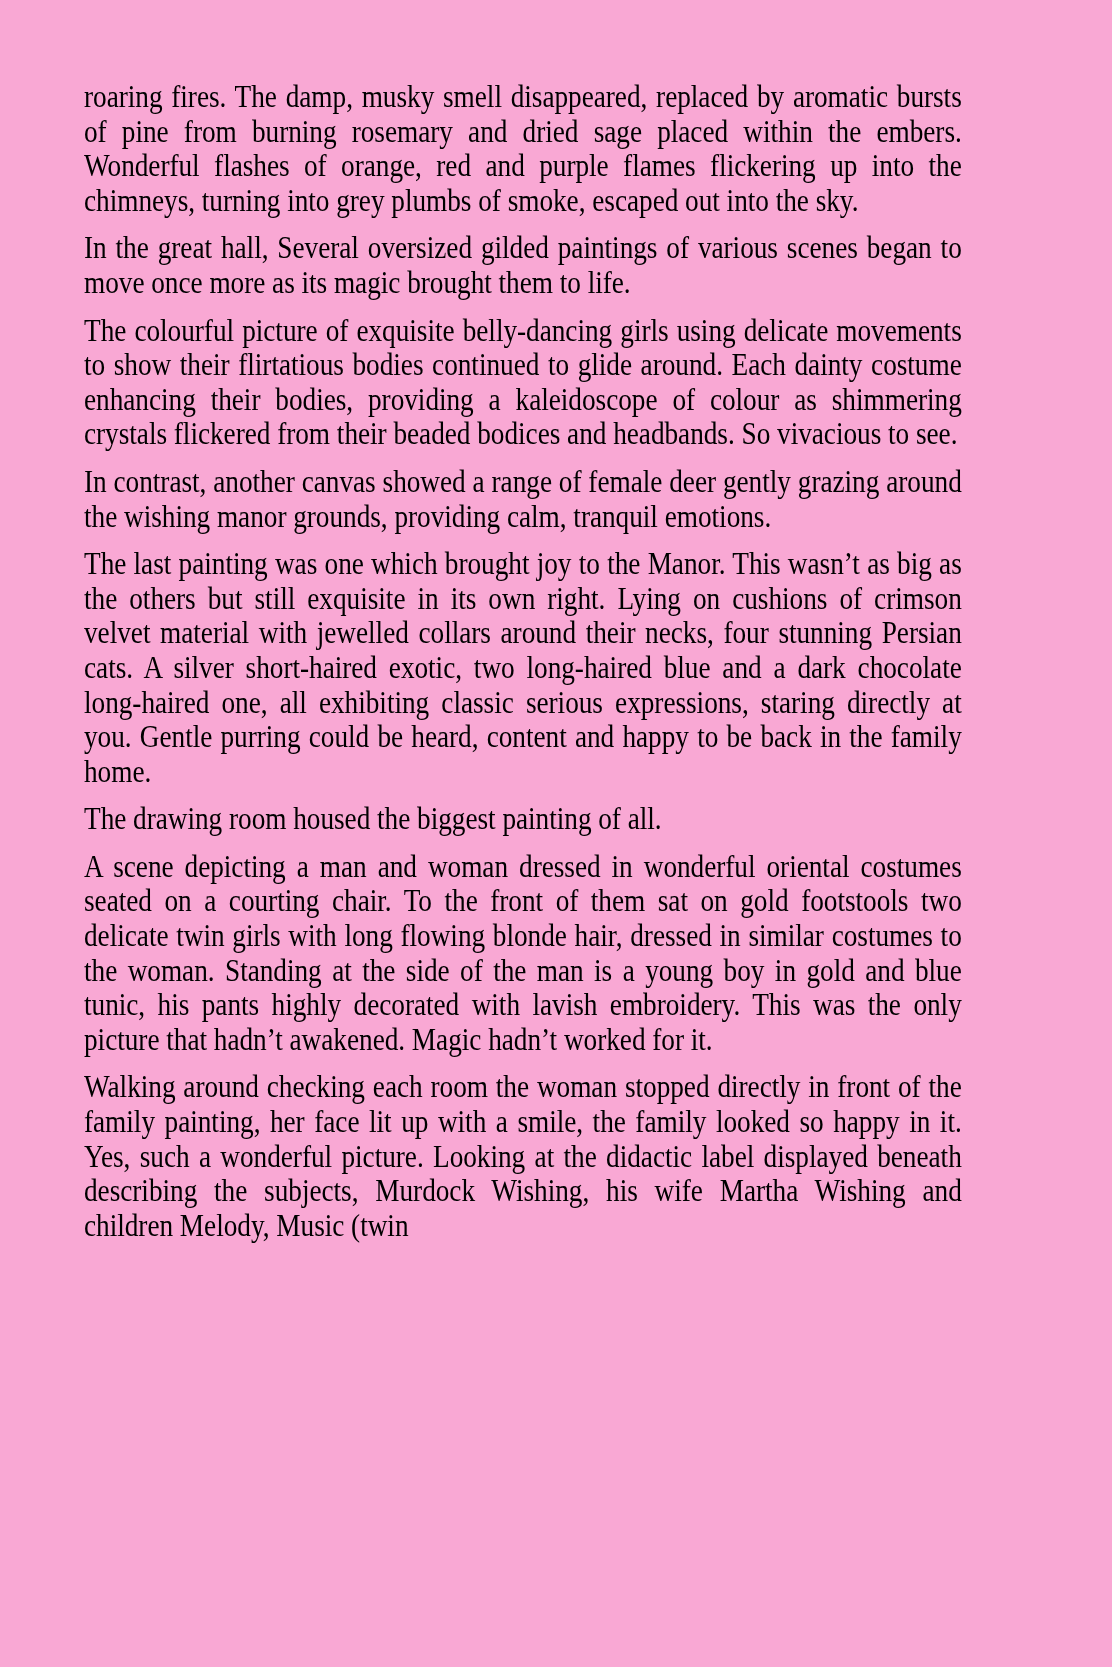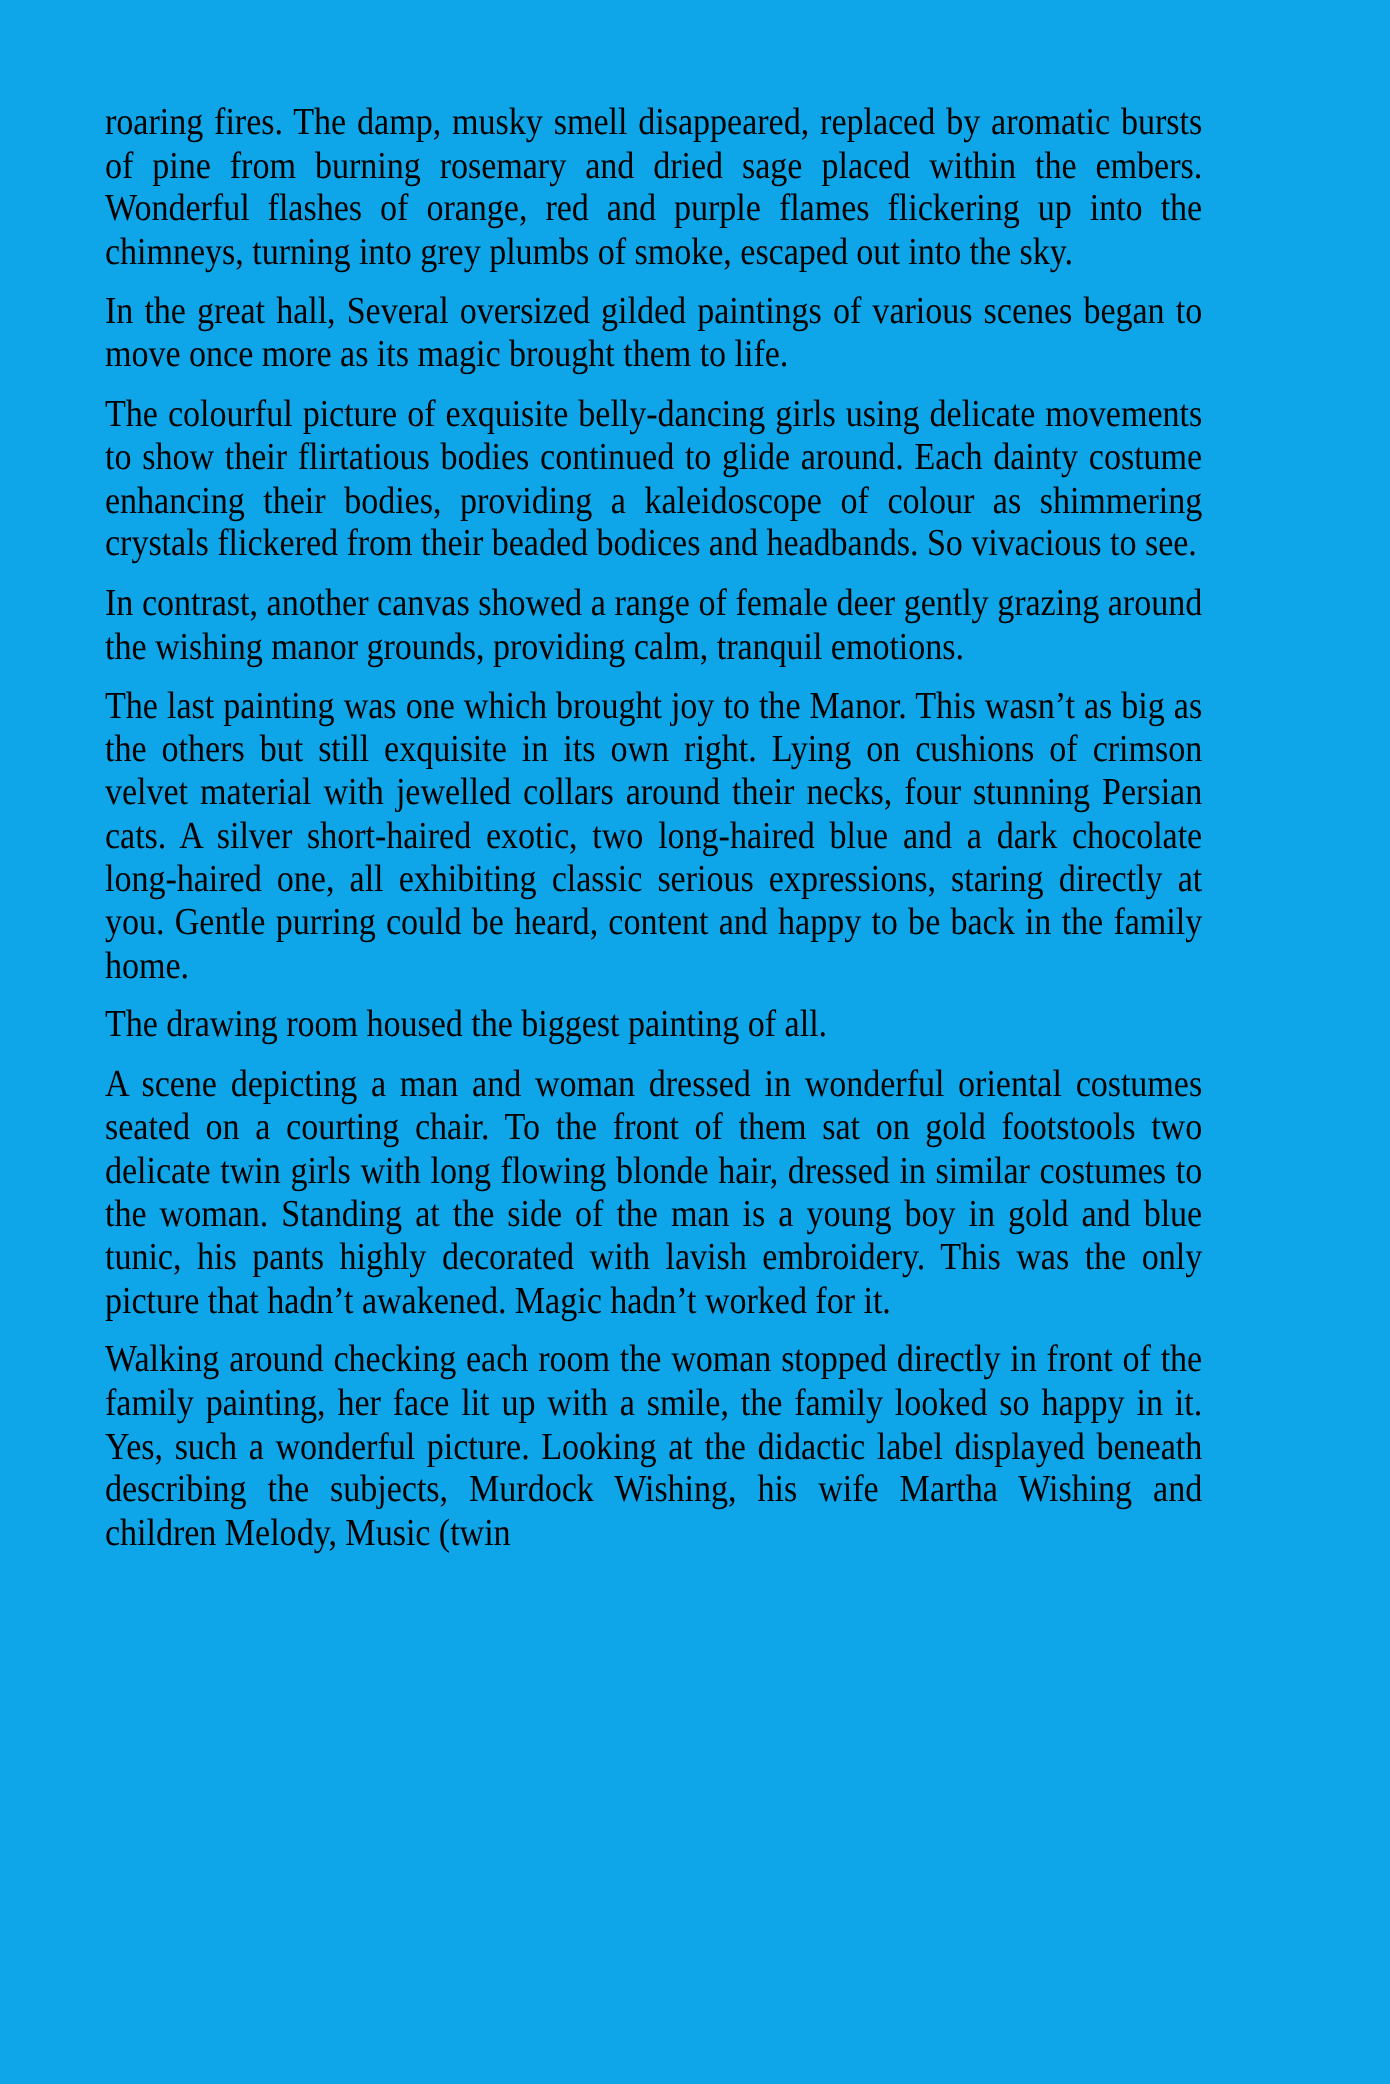--- a/index.html
+++ b/index.html
@@ -4,21 +4,21 @@
 <style>
   html, body {
     margin: 0;
     padding: 0;
     background: #ffffff;
   }
   .page {
     position: relative;
     width: 1112px;
     height: 1667px;
-    background: #0ea5e9;
+    background: #f9a8d4;
     margin: 0 auto;
     overflow: hidden;
     box-sizing: border-box;
   }
   .text-column {
     position: absolute;
     left: 84px;
     top: 80px;
     width: 878px;
   }

